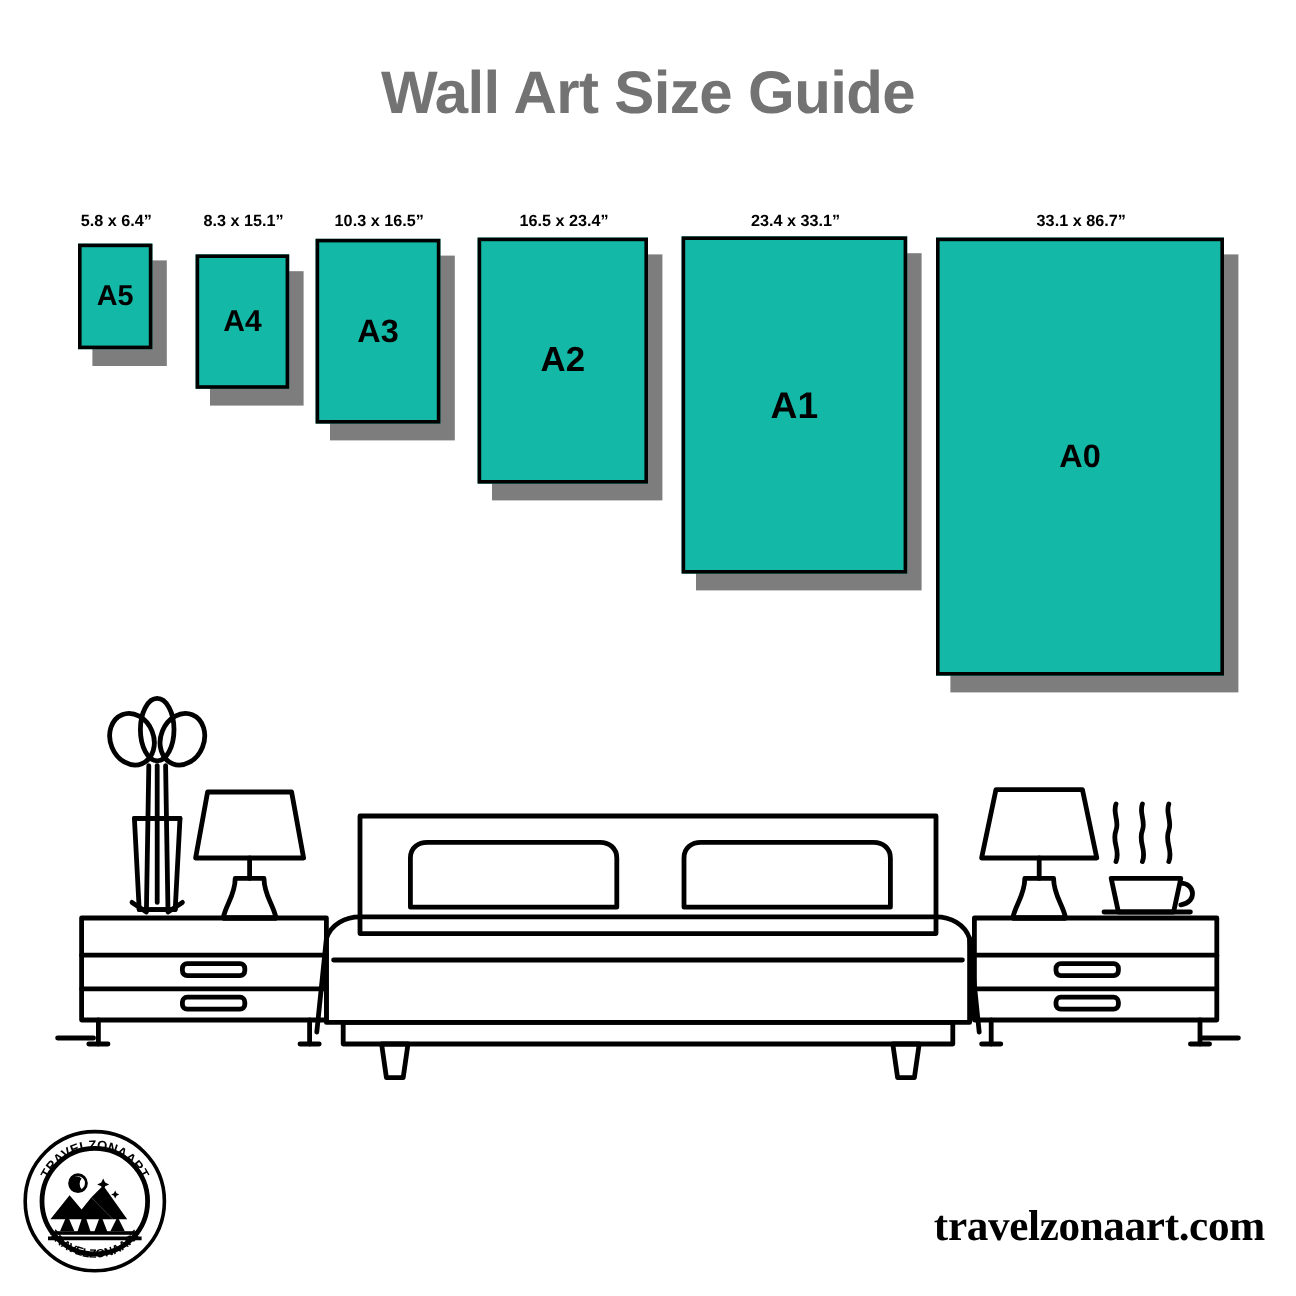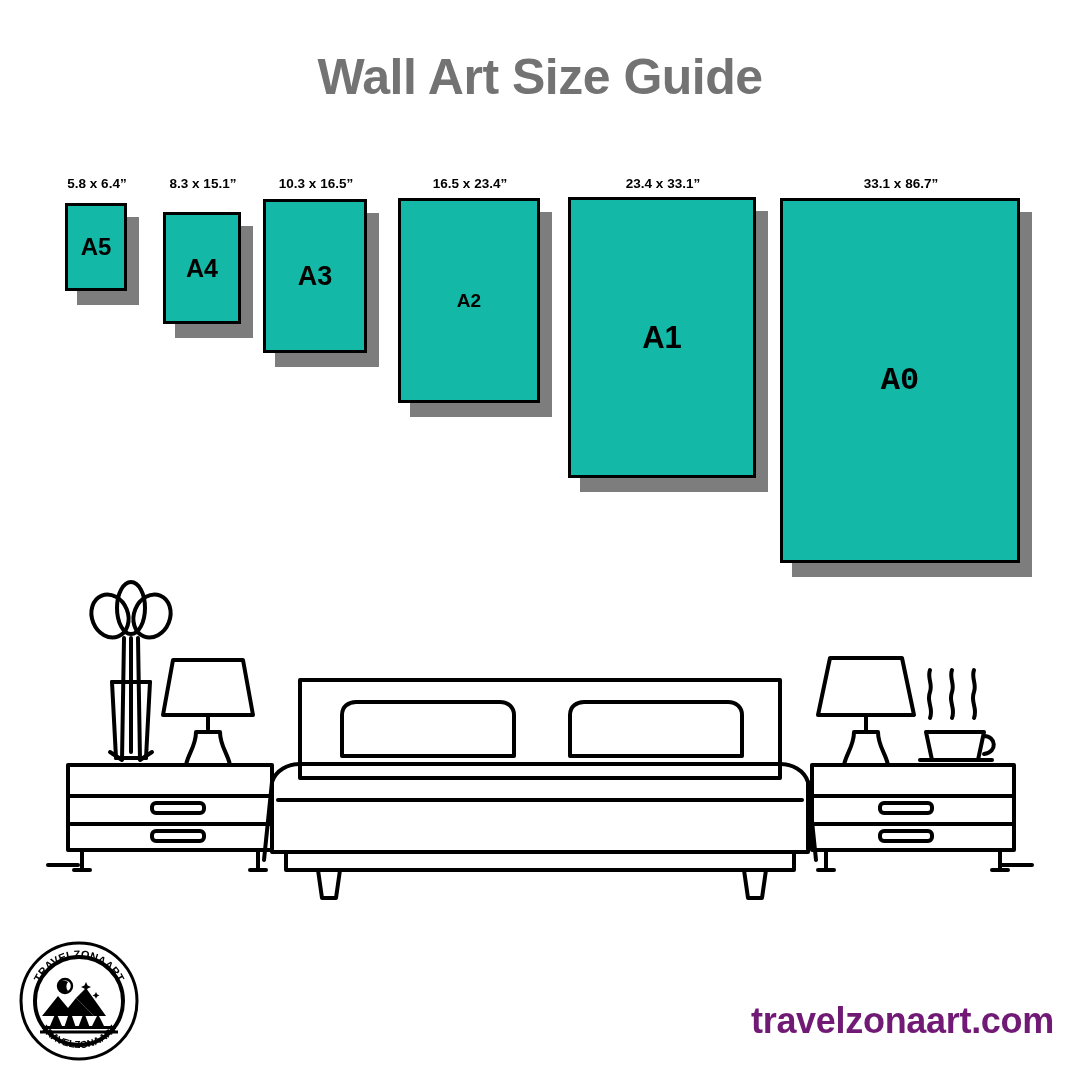--- a/index.html
+++ b/index.html
@@ -77,29 +77,29 @@
 
   #g-a4 { left: 163px; top: 212px; width: 78px; height: 112px; }
   #g-a4 .frame-label { font-size: 25px; }
   #d-a4 { left: 155px; top: 176px; width: 96px; }
 
   #g-a3 { left: 263px; top: 199px; width: 104px; height: 154px; }
   #g-a3 .frame-label { font-size: 27px; }
   #d-a3 { left: 255px; top: 176px; width: 122px; }
 
   #g-a2 { left: 398px; top: 198px; width: 142px; height: 205px; }
-  #g-a2 .frame-label { font-size: 19px; }
+  #g-a2 .frame-label { font-size: 29px; }
   #d-a2 { left: 390px; top: 176px; width: 160px; }
 
   #g-a1 { left: 568px; top: 197px; width: 188px; height: 281px; }
   #g-a1 .frame-label { font-size: 31px; }
   #d-a1 { left: 560px; top: 176px; width: 206px; }
 
   #g-a0 { left: 780px; top: 198px; width: 240px; height: 365px; }
-  #g-a0 .frame-label { font-size: 32px; font-family: Liberation Mono, monospace; }
+  #g-a0 .frame-label { font-size: 27px; }
   #d-a0 { left: 772px; top: 176px; width: 258px; }
 
   
   .scene {
     position: absolute;
     left: 0;
     top: 560px;
     width: 1080px;
     height: 360px;
   }
@@ -111,22 +111,23 @@
     top: 940px;
     width: 122px;
     height: 122px;
   }
   .site {
     position: absolute;
     right: 26px;
     top: 1000px;
     font-size: 36px;
     font-weight: bold;
-    color: #701a75;
+    color: #000000;
     letter-spacing: -0.3px;
+    font-family: Liberation Serif, serif;
   }
 </style>
 </head>
 <body>
 
 <div class="title">Wall Art Size Guide</div>
 
 <div class="frames">
 
   <div class="dim-label" id="d-a5">5.8 x 6.4”</div>

